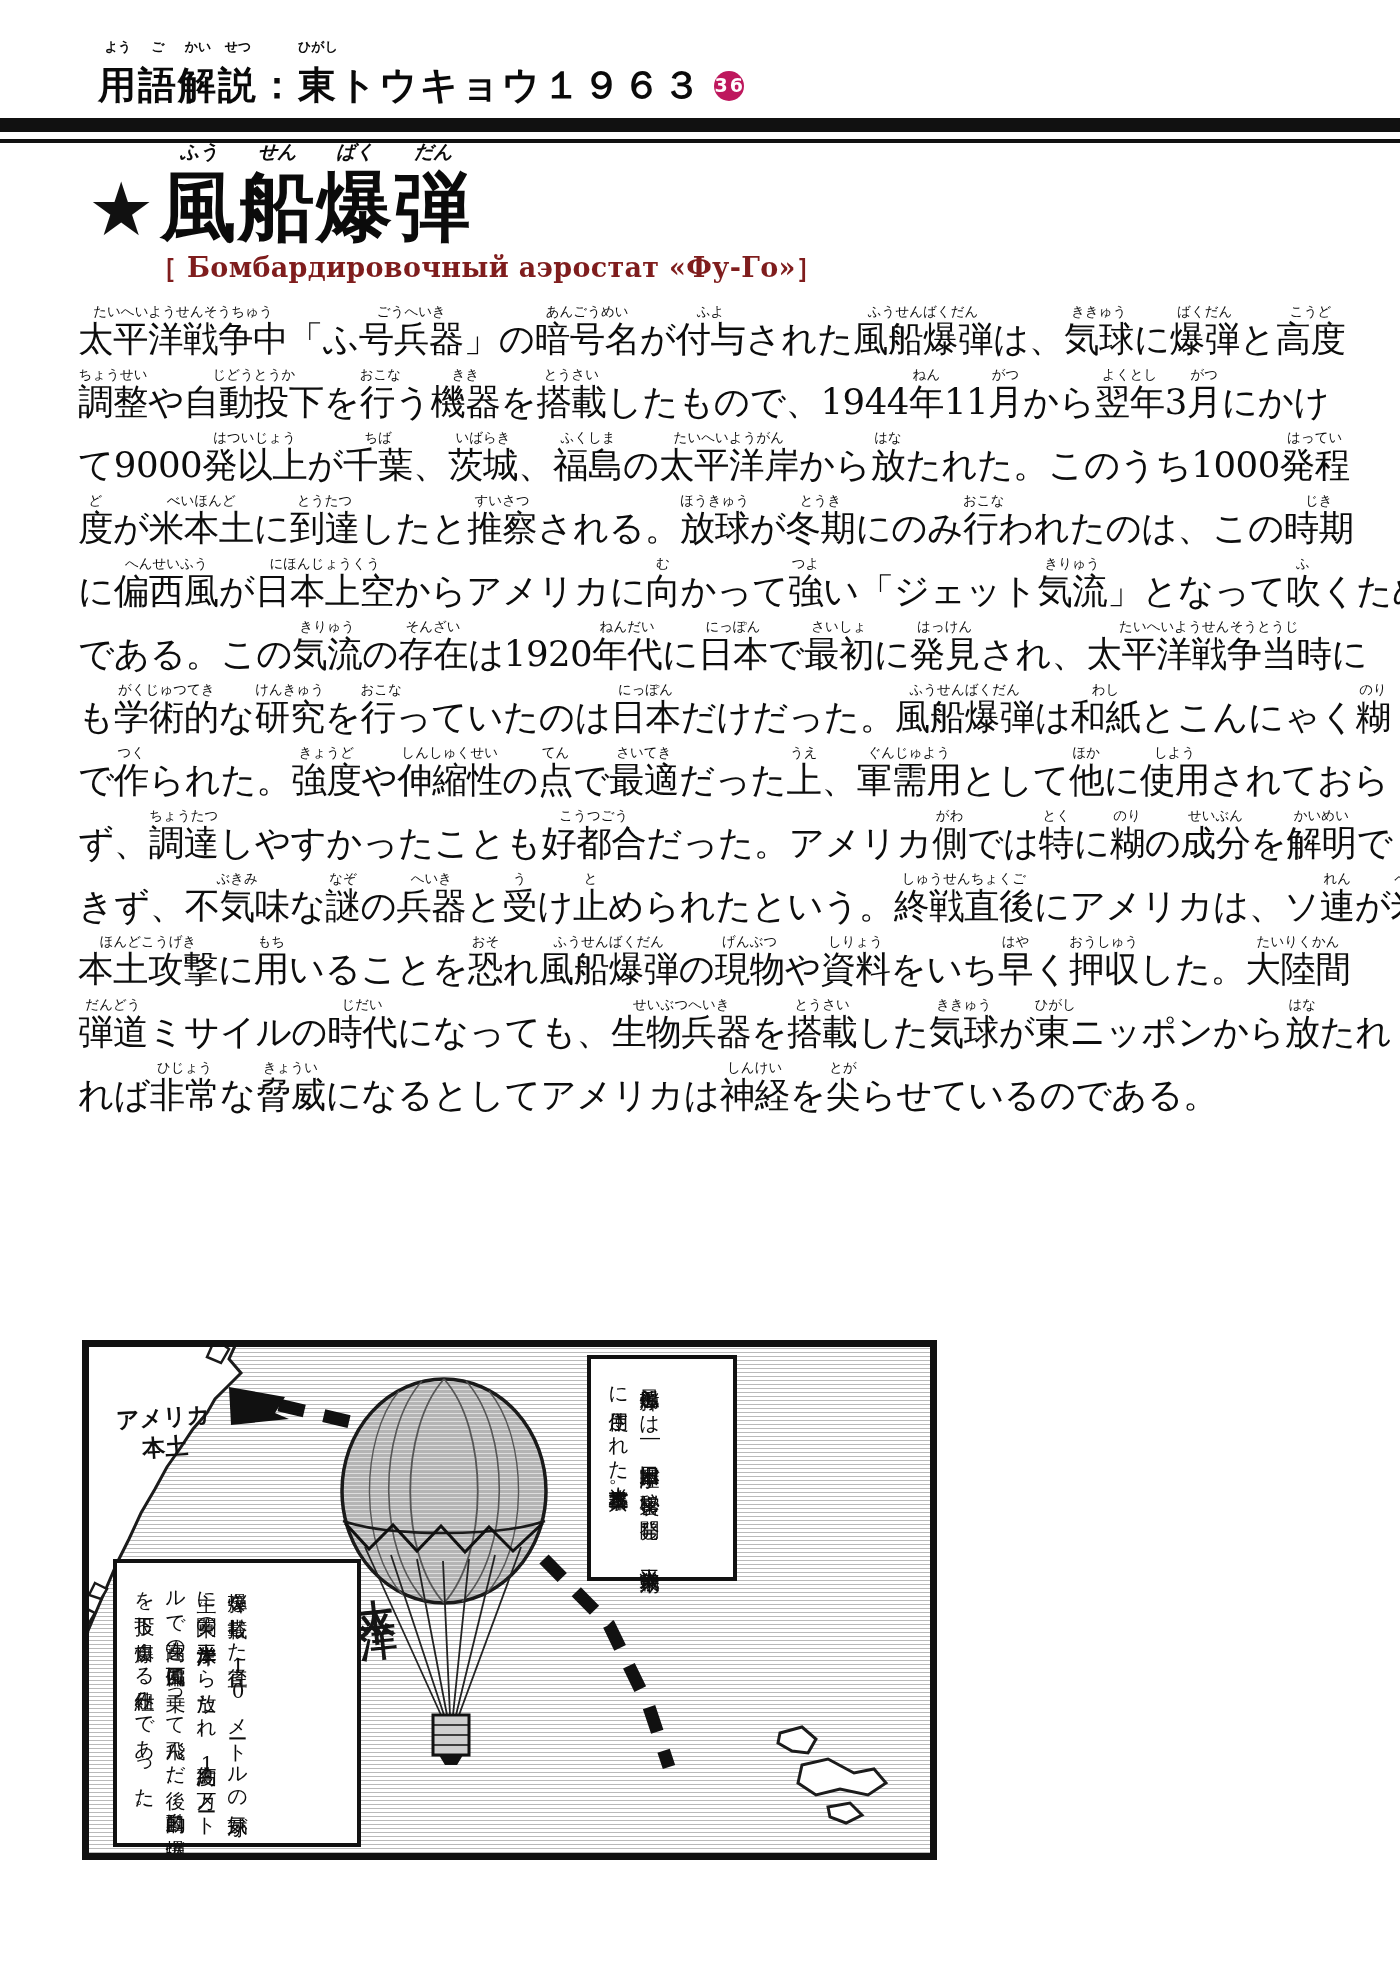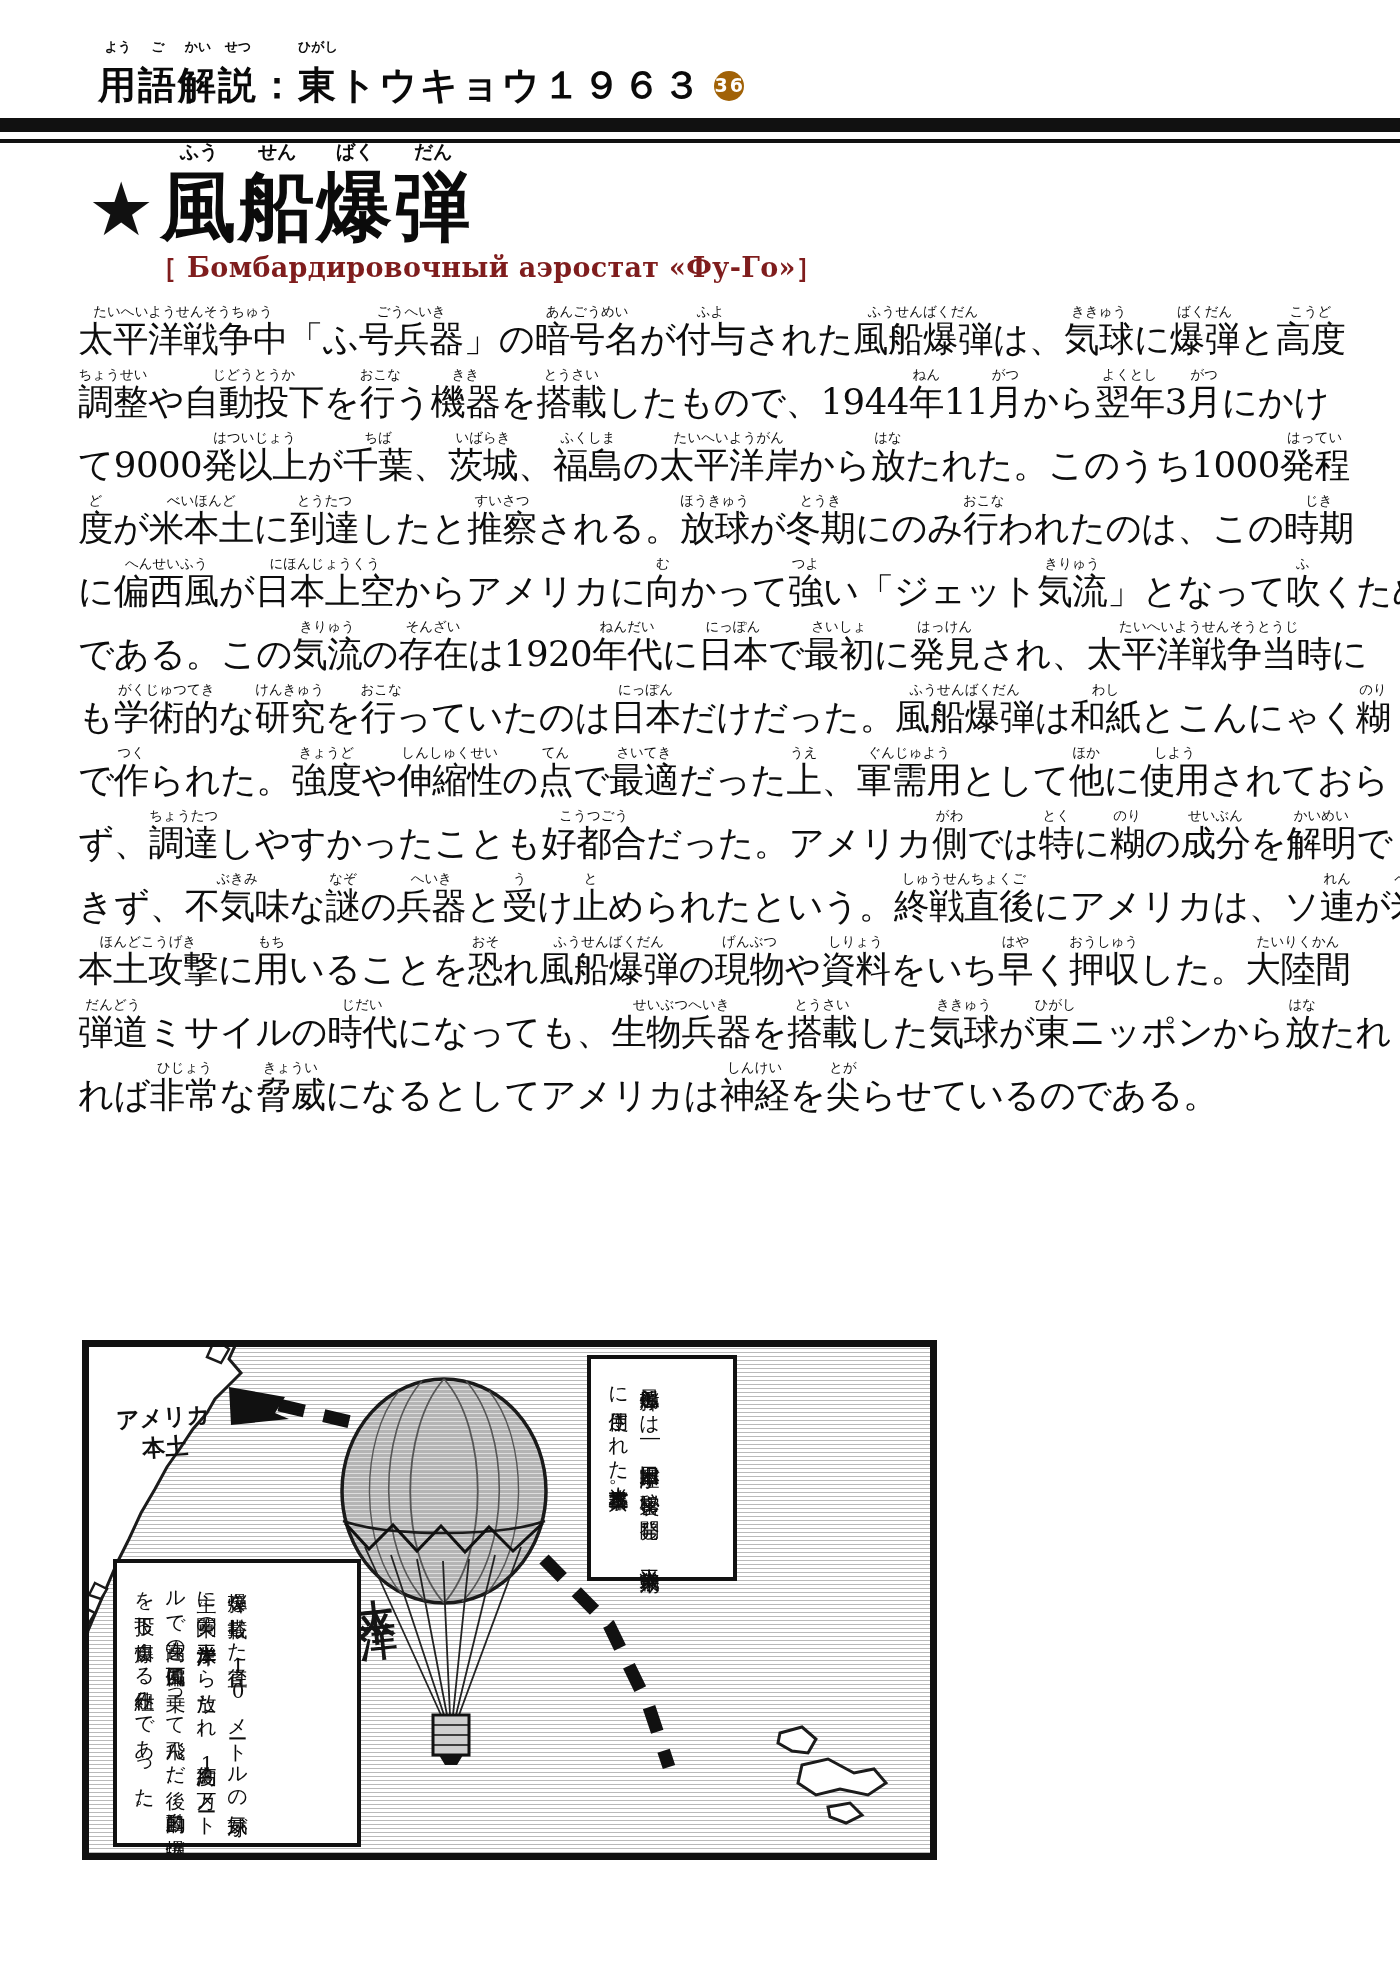--- a/index.html
+++ b/index.html
@@ -21,36 +21,36 @@
   }
   .ruby-wrap { display: inline-block; position: relative; }
   .ruby-wrap > .rb { display: block; }
   .ruby-wrap > .rt {
     position: absolute; left: 0; right: 0; top: -20px;
     font-size: 13px; font-weight: bold; letter-spacing: 0px;
     text-align: center; white-space: nowrap; line-height: 1;
   }
   .circ-num {
     display: inline-block; width: 30px; height: 30px; line-height: 29px;
-    border-radius: 50%; background: #a16207; color: #fff;
+    border-radius: 50%; background: #be185d; color: #fff;
     font-size: 19px; text-align: center; vertical-align: 6px;
     margin-left: 12px; font-family: "DejaVu Sans","Liberation Sans",sans-serif;
   }
   .rule-thick { position: absolute; left: 0; top: 118px; width: 1400px; height: 14px; background: #111; }
   .rule-thin  { position: absolute; left: 0; top: 139px; width: 1400px; height: 4px;  background: #111; }
 
   
   .title-row { position: absolute; left: 88px; top: 168px; display: flex; align-items: flex-end; }
   .star { font-size: 74px; line-height: 74px; color: #111; margin-right: 6px; }
   .title-jp {
     font-family: "DejaVu Sans", "Liberation Sans", sans-serif;
     font-weight: bold; font-size: 76px; line-height: 78px; color: #0b0b0b;
     letter-spacing: 2px; position: relative;
   }
-  .title-jp .rt { top: -26px; font-size: 19px; }
+  .title-jp .rt { top: -26px; font-size: 19px; font-style: italic; }
 
   .subtitle {
     position: absolute; left: 150px; top: 250px;
     font-family: "DejaVu Serif", "Liberation Serif", serif;
     font-weight: bold; font-size: 27px; color: #7f1d1d; letter-spacing: 0.3px;
   }
 
   
   .body-text {
     position: absolute; left: 78px; top: 322px; width: 1250px;

